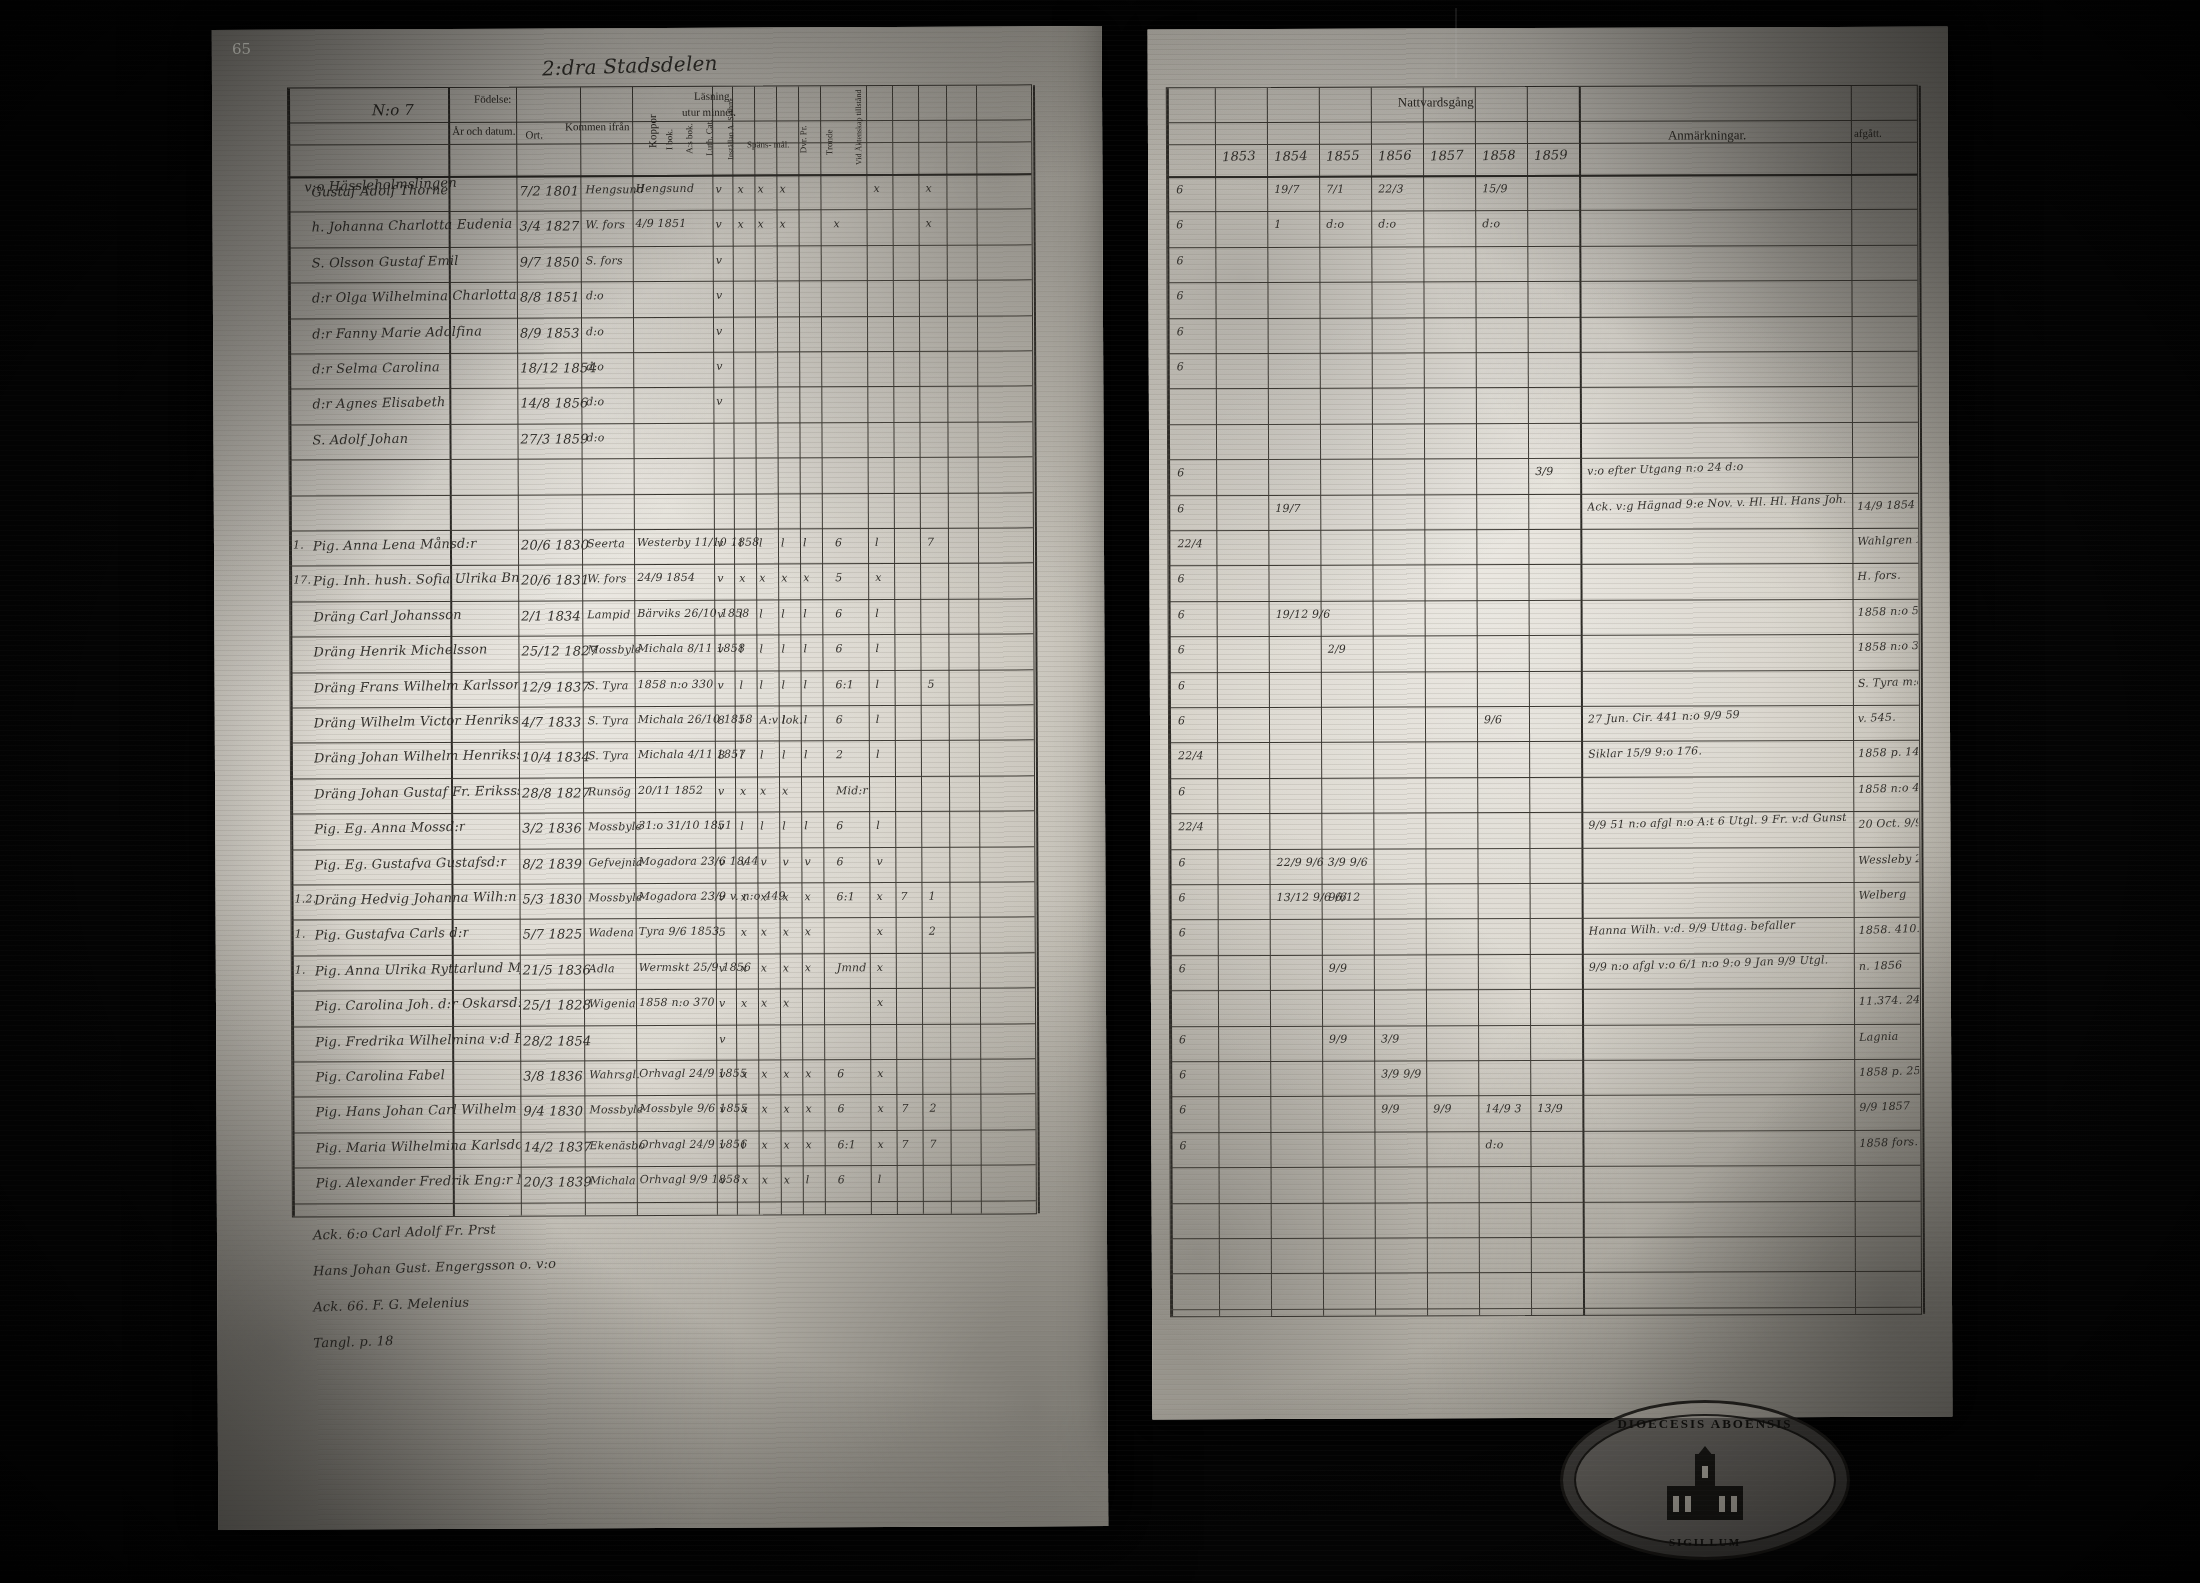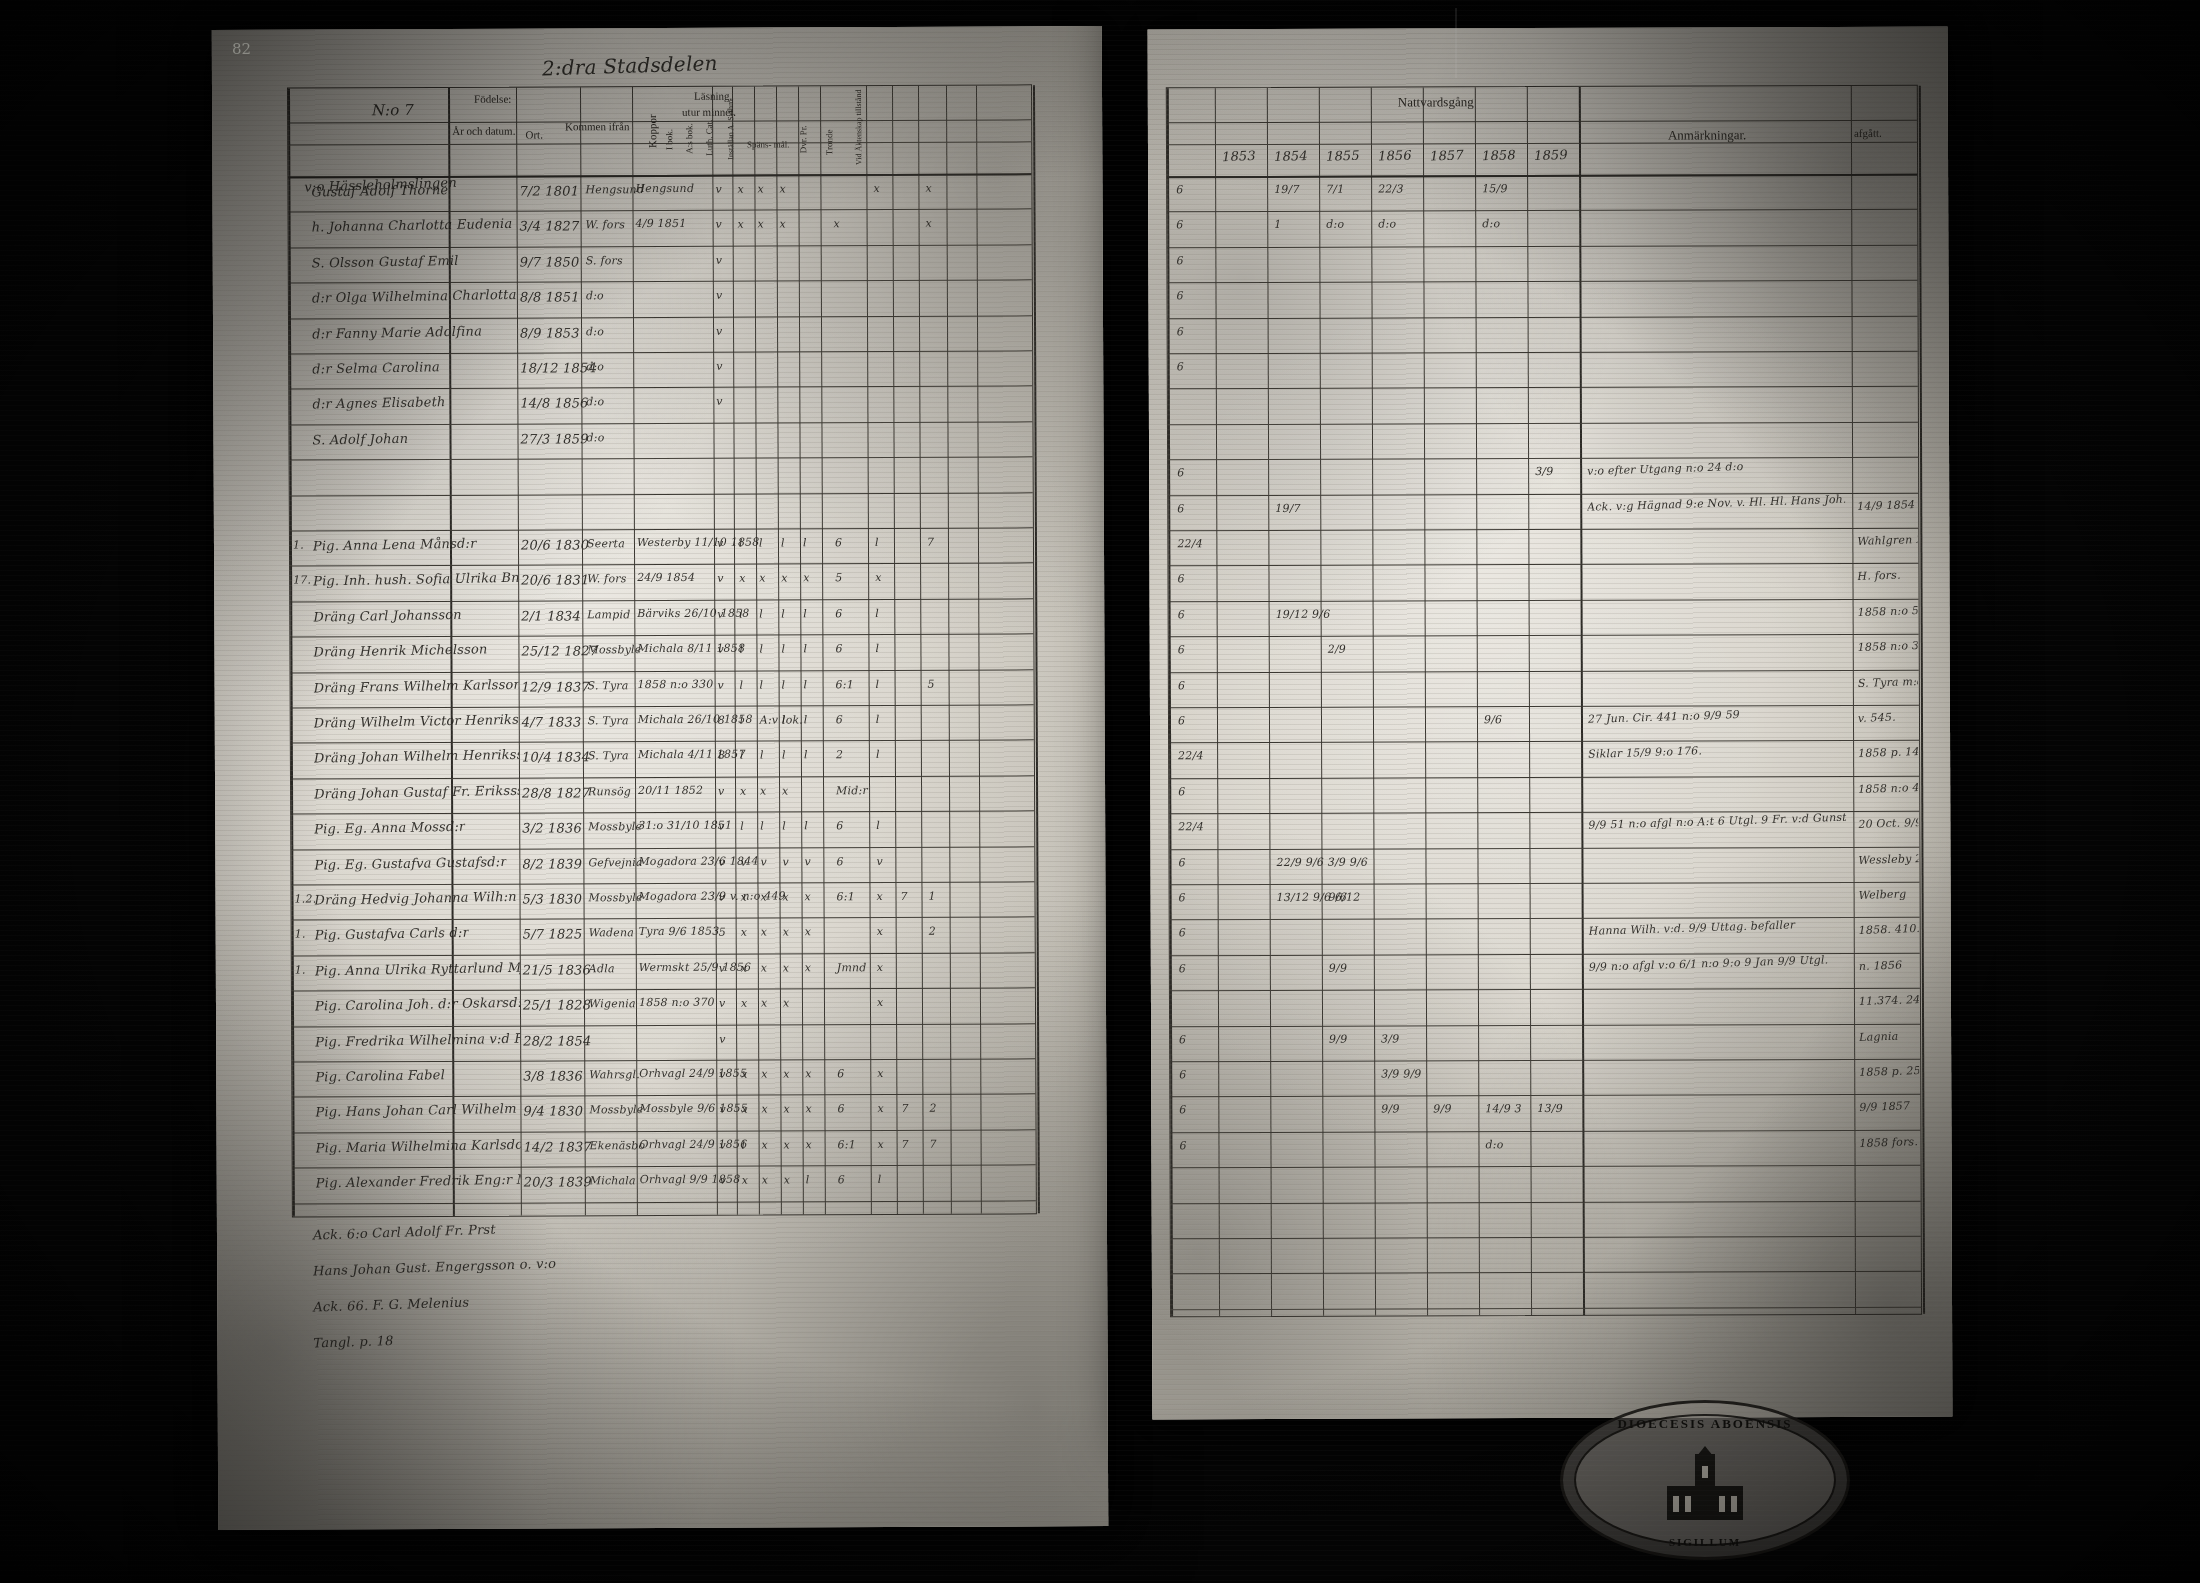--- a/index.html
+++ b/index.html
@@ -185,21 +185,21 @@
     position: absolute;
     background: rgba(255,255,255,0.25);
     z-index: 36;
   }
 </style>
 </head>
 <body>
 
 <div id="scan">
 
-  <div class="folio">82</div>
+  <div class="folio">65</div>
 
   <div class="page left">
     <div class="mottle"></div>
 
     <div class="hand lg tilt" style="left:330px; top:28px;">2:dra Stadsdelen</div>
 
     <div class="grid" id="lgrid" style="left:75px; top:58px; width:745px; height:1130px;">
         <div class="vline thick" style="left: 0px;"></div>
         <div class="vline thick" style="left: 160px;"></div>
         <div class="vline" style="left: 228px;"></div>

